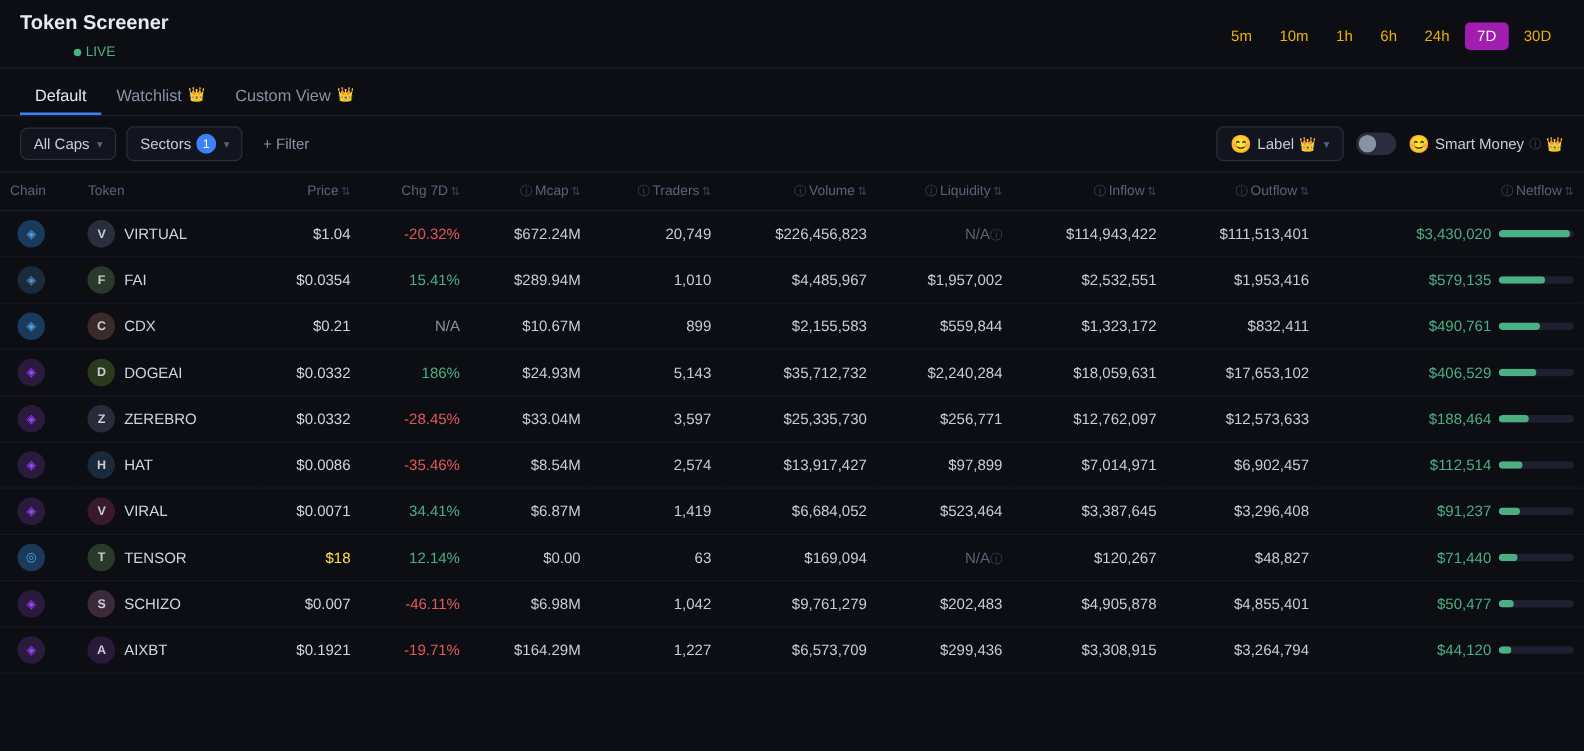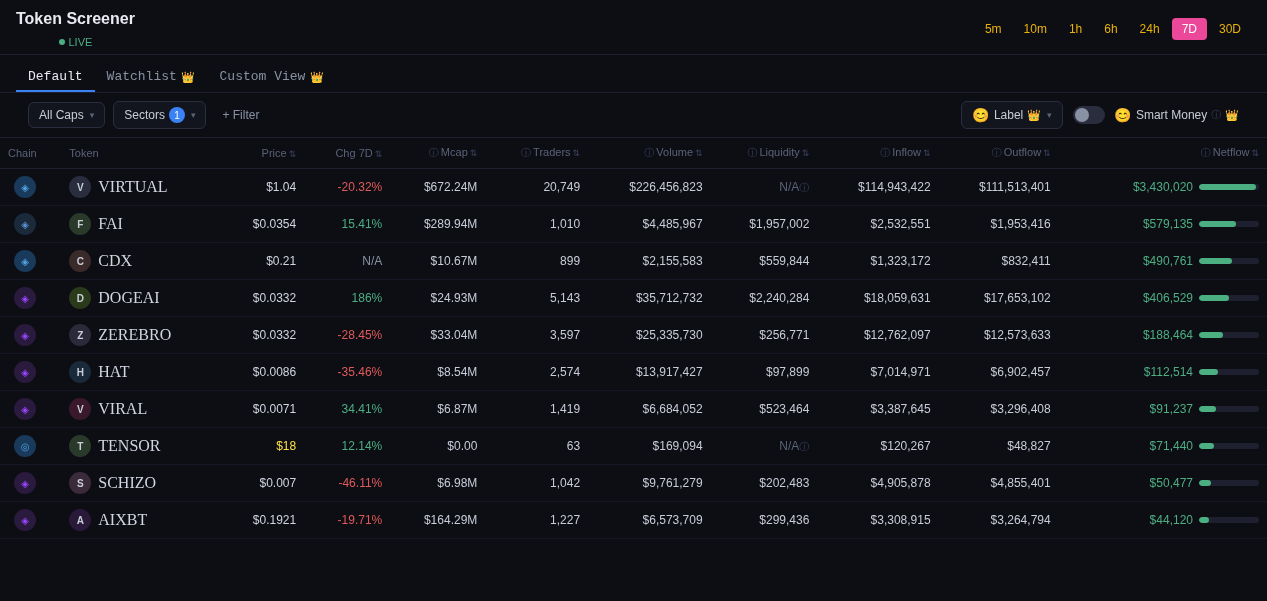--- a/index.html
+++ b/index.html
@@ -58,58 +58,57 @@
       padding: 4px 10px;
       border-radius: 4px;
       border: none;
       background: transparent;
       color: #eab308;
       font-size: 12px;
       cursor: pointer;
     }
 
     .time-btn.active {
-      background: #ec4899;
+      background: #a21caf;
       color: #fff;
     }
 
     .tabs {
       display: flex;
       gap: 0;
       padding: 8px 16px 0 16px;
       border-bottom: 1px solid #1e2030;
     }
 
     .tab {
       display: flex;
-      align-items: flex-end;
+      align-items: flex-start;
       gap: 5px;
       padding: 6px 12px;
       font-size: 13px;
       color: #8892a4;
       cursor: pointer;
       border-bottom: 2px solid transparent;
-      font-family: Liberation Mono, monospace;
     }
 
     .tab.active {
       color: #e8eaf0;
       border-bottom: 2px solid #3b82f6;
     }
 
     .crown-icon {
       color: #f59e0b;
       font-size: 11px;
     }
 
     .filters-row {
       display: flex;
       align-items: center;
       gap: 8px;
-      padding: 8px 28px;
+      padding: 8px 16px;
       border-bottom: 1px solid #1e2030;
     }
 
     .filter-btn {
       display: flex;
       align-items: center;
       gap: 4px;
       padding: 5px 10px;
       border-radius: 6px;
       border: 1px solid #2a2d3e;
@@ -270,22 +269,21 @@
       display: flex;
       align-items: center;
       justify-content: center;
       font-size: 10px;
       font-weight: 700;
     }
 
     .token-name {
       font-weight: 500;
       color: #d0d5e0;
-      font-size: 16px;
-      font-family: Liberation Serif, serif;
+      font-size: 12px;
     }
 
     .pos { color: #4caf82; }
     .neg { color: #e05a5a; }
     .neutral { color: #8892a4; }
 
     .netflow-bar-cell {
       display: flex;
       align-items: center;
       gap: 6px;

